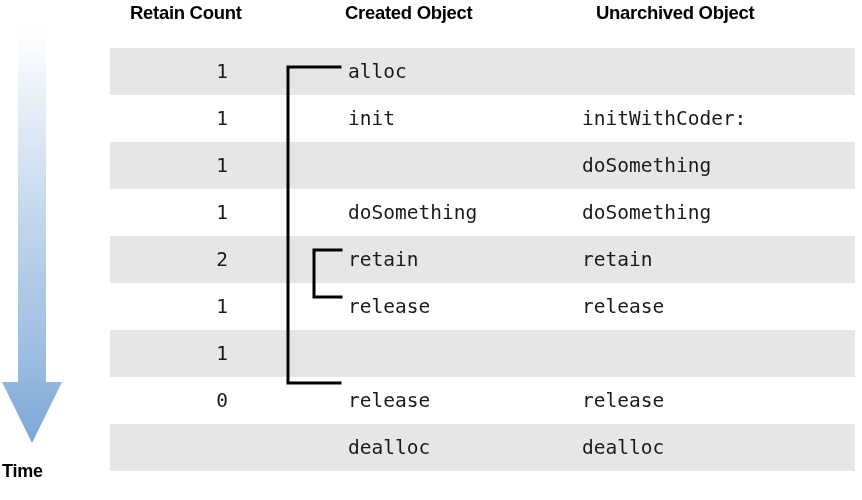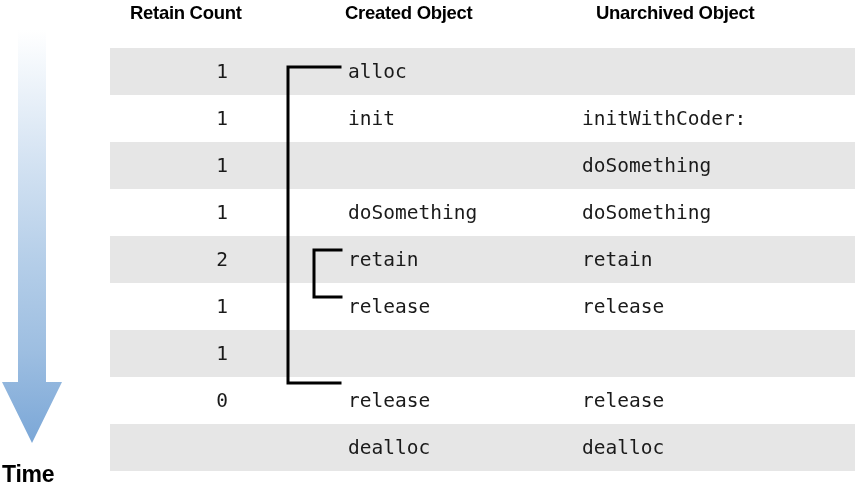--- a/index.html
+++ b/index.html
@@ -25,21 +25,21 @@
     position: absolute;
     left: 0px;
     top: 30px;
     width: 66px;
     height: 420px;
   }
   #time-label {
     position: absolute;
     left: 2px;
     top: 461px;
-    font-size: 23px;
+    font-size: 18px;
     font-weight: bold;
     color: #000000;
     letter-spacing: -0.2px;
     white-space: nowrap;
   }
 
   
   .col-header {
     position: absolute;
     top: 2px;

